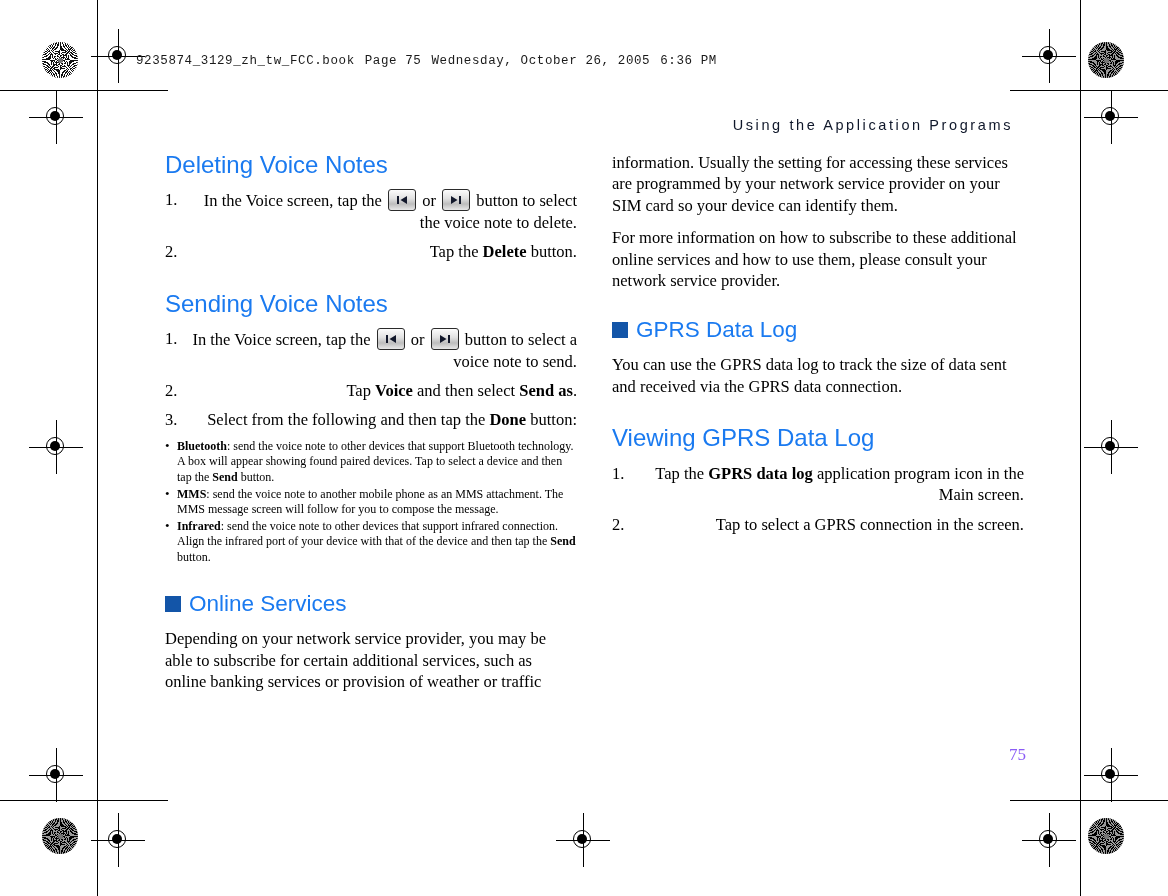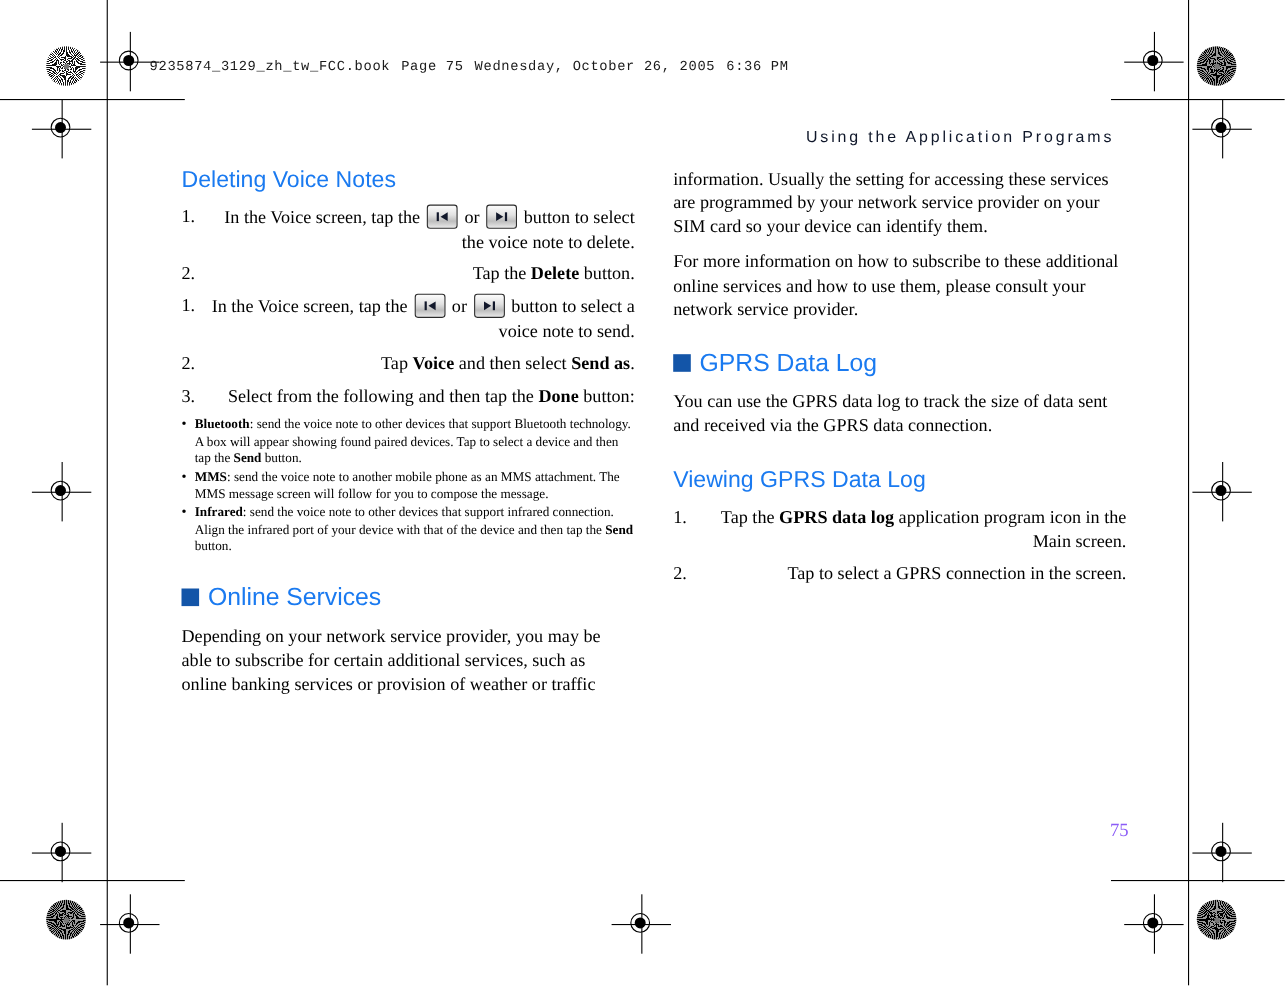--- a/index.html
+++ b/index.html
@@ -142,21 +142,21 @@
   }
   h1.sec .sq {
     display: inline-block;
     width: 16px;
     height: 16px;
     background: #1355a8;
     flex: 0 0 auto;
   }
   h2.sub {
     font-family: "Liberation Sans", sans-serif;
-    font-size: 21px;
+    font-size: 24px;
     font-weight: 400;
     color: #1a7af0;
     margin: 0 0 11px 0;
     line-height: 1.1;
   }
   h1.sec.spaced { margin-top: 26px; }
   h2.sub.spaced { margin-top: 28px; }
 
   p.body {
     font-size: 16.5px;
@@ -362,20 +362,21 @@
           </span>
           <span>button to select the voice note to delete.</span>
         </li>
         <li>
           <span>Tap the</span>
           <b>Delete</b>
           <span>button.</span>
         </li>
       </ol>
 
+      <h2 class="sub spaced">Sending Voice Notes</h2>
 
       <ol class="steps">
         <li>
           <span>In the Voice screen, tap the</span>
           <span class="devbtn">
             <svg width="12" height="10" viewBox="0 0 12 10">
                 <rect x="1" y="1" width="2" height="8" fill="#12182b"></rect>
                 <path d="M11 1 L11 9 L4.5 5 Z" fill="#12182b"></path>
               </svg>
           </span>

